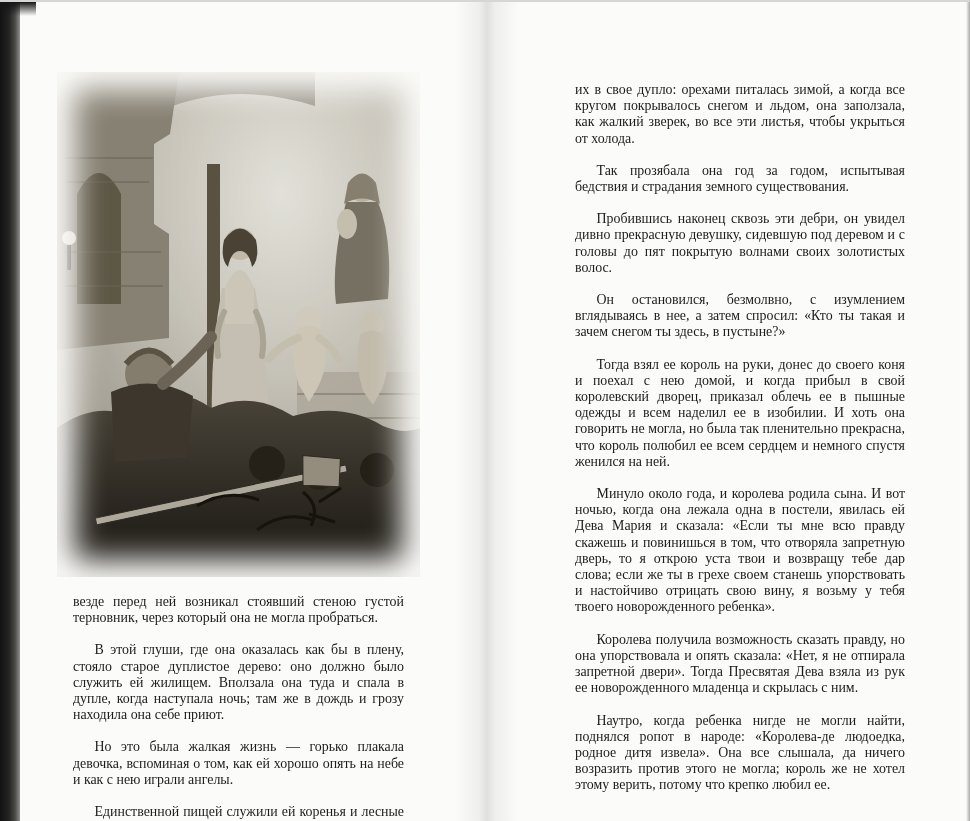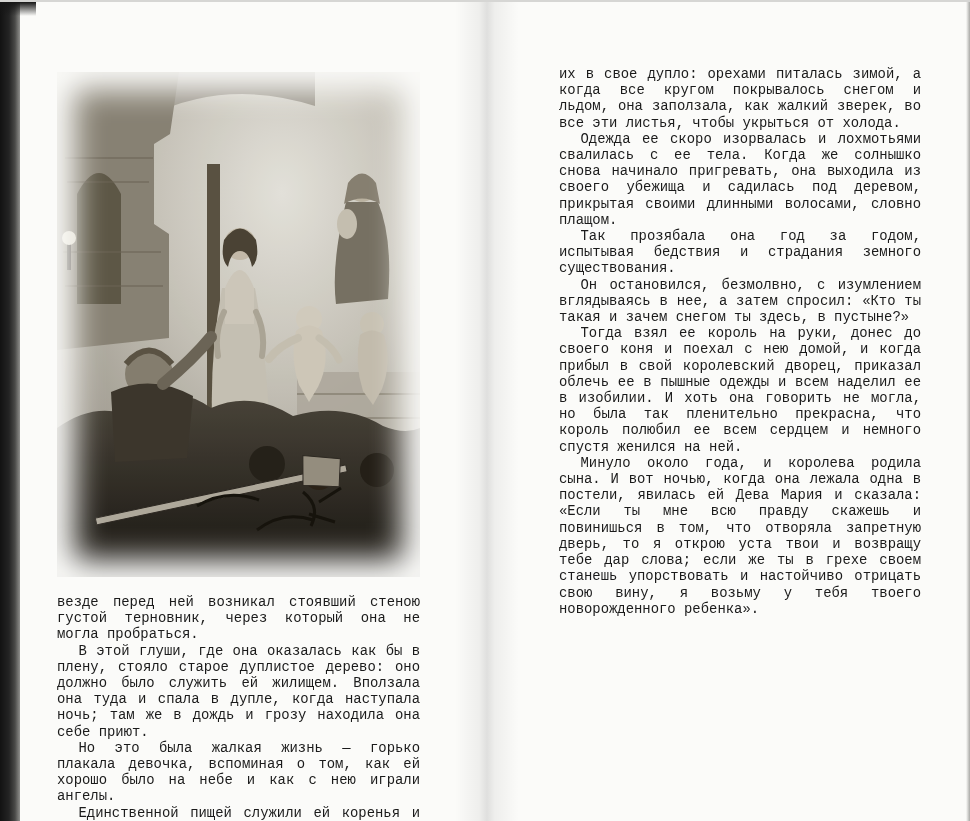--- a/index.html
+++ b/index.html
@@ -55,23 +55,22 @@
   }
   .page-left {
     left: 57px; top: 70px;
     width: 363px;
   }
   .page-right {
     left: 559px; top: 64px;
     width: 362px;
   }
   .page-text p {
-    margin: 0;
+    margin: 16px;
     text-indent: 1.55em;
-    font-family: Liberation Mono, monospace;
   }
   .page-text p:first-child {
     text-indent: 0;
   }
   .illustration {
     position: relative;
     width: 363px;
     height: 505px;
     margin: 0 0 17px 0;
     overflow: hidden;
@@ -172,35 +171,37 @@
         <path d="M140 434 q30 -18 62 -6 M200 458 q26 -20 56 -10 M246 420 q18 14 8 34 M262 430 l22 -14 M252 442 l26 8" stroke="#13100a" stroke-width="3" fill="none"></path>
 
         <rect width="363" height="505" fill="url(#hatch)"></rect>
       </svg>
       <div class="vignette"></div>
     </figure>
 
     <div class="page-text">
         <p>везде перед ней возникал стоявший стеною густой терновник, через который она не могла пробраться.</p>
         <p>В этой глуши, где она оказалась как бы в плену, стояло старое дуплистое дерево: оно должно было служить ей жилищем. Вползала она туда и спала в дупле, когда наступала ночь; там же в дождь и грозу находила она себе приют.</p>
-        <p>Но это была жалкая жизнь — горько плакала девочка, вспоминая о том, как ей хорошо было на небе и как с нею играли ангелы.</p>
+        <p>Но это была жалкая жизнь — горько плакала девочка, вспоминая о том, как ей хорошо опять на небе и как с нею играли ангелы.</p>
         <p>Единственной пищей служили ей коренья и лесные ягоды. Осенью собирала она опавшие орехи и листья и относила</p>
       </div>
 
     <div class="page-number">— 11 —</div>
   </div>
 
   <div class="gutter"></div>
 
   <div class="page page-right">
     <div class="page-text">
         <p>их в свое дупло: орехами питалась зимой, а когда все кругом покрывалось снегом и льдом, она заползала, как жалкий зверек, во все эти листья, чтобы укрыться от холода.</p>
-        <p>Одежда ее скоро изорвалась и лохмотьями свалилась с ее тела. Когда же солнышко снова начинало пригревать, она выходила из своего убежища и садилась под деревом, прикрытая своими длинными волосами, словно плащом.</p>
         <p>Так прозябала она год за годом, испытывая бедствия и страдания земного существования.</p>
+        <p>Пробившись наконец сквозь эти дебри, он увидел дивно прекрасную девушку, сидевшую под деревом и с головы до пят покрытую волнами своих золотистых волос.</p>
         <p>Он остановился, безмолвно, с изумлением вглядываясь в нее, а затем спросил: «Кто ты такая и зачем снегом ты здесь, в пустыне?»</p>
         <p>Тогда взял ее король на руки, донес до своего коня и поехал с нею домой, и когда прибыл в свой королевский дворец, приказал облечь ее в пышные одежды и всем наделил ее в изобилии. И хоть она говорить не могла, но была так пленительно прекрасна, что король полюбил ее всем сердцем и немного спустя женился на ней.</p>
         <p>Минуло около года, и королева родила сына. И вот ночью, когда она лежала одна в постели, явилась ей Дева Мария и сказала: «Если ты мне всю правду скажешь и повинишься в том, что отворяла запретную дверь, то я открою уста твои и возвращу тебе дар слова; если же ты в грехе своем станешь упорствовать и настойчиво отрицать свою вину, я возьму у тебя твоего новорожденного ребенка».</p>
+        <p>Королева получила возможность сказать правду, но она упорствовала и опять сказала: «Нет, я не отпирала запретной двери». Тогда Пресвятая Дева взяла из рук ее новорожденного младенца и скрылась с ним.</p>
+        <p>Наутро, когда ребенка нигде не могли найти, поднялся ропот в народе: «Королева-де людоедка, родное дитя извела». Она все слышала, да ничего возразить против этого не могла; король же не хотел этому верить, потому что крепко любил ее.</p>
       </div>
 
   </div>
 
   <div class="right-edge"></div>
 </div>
 
 </body></html>

